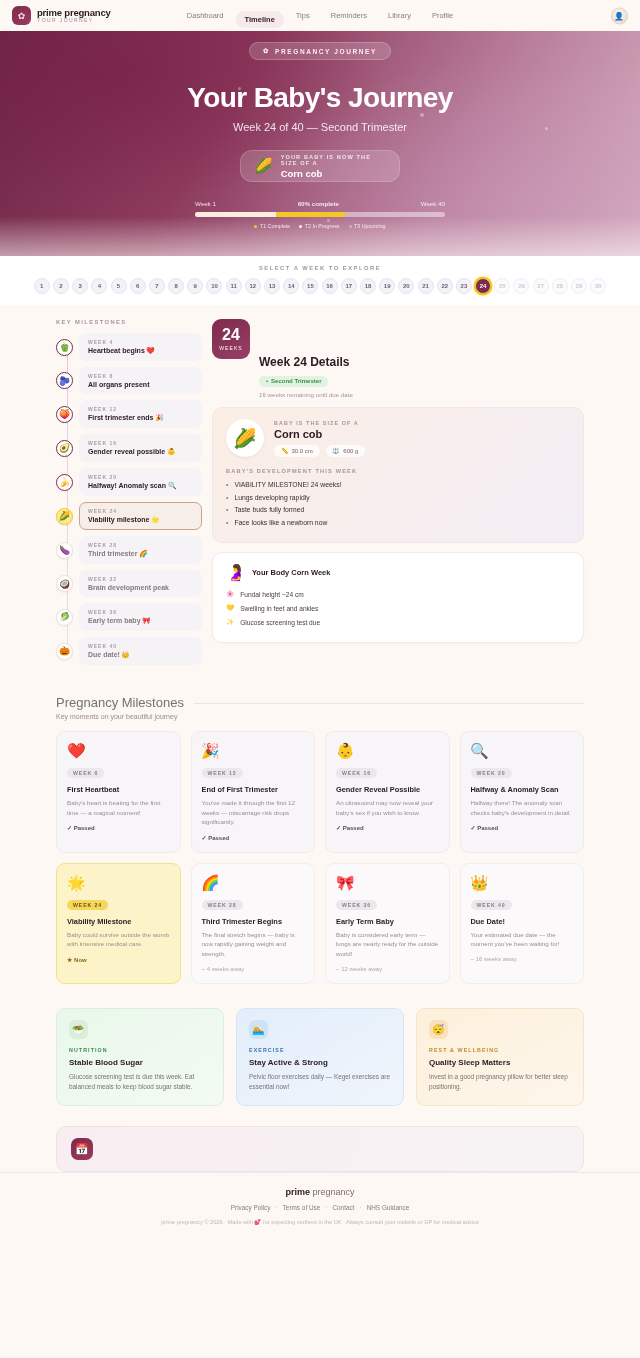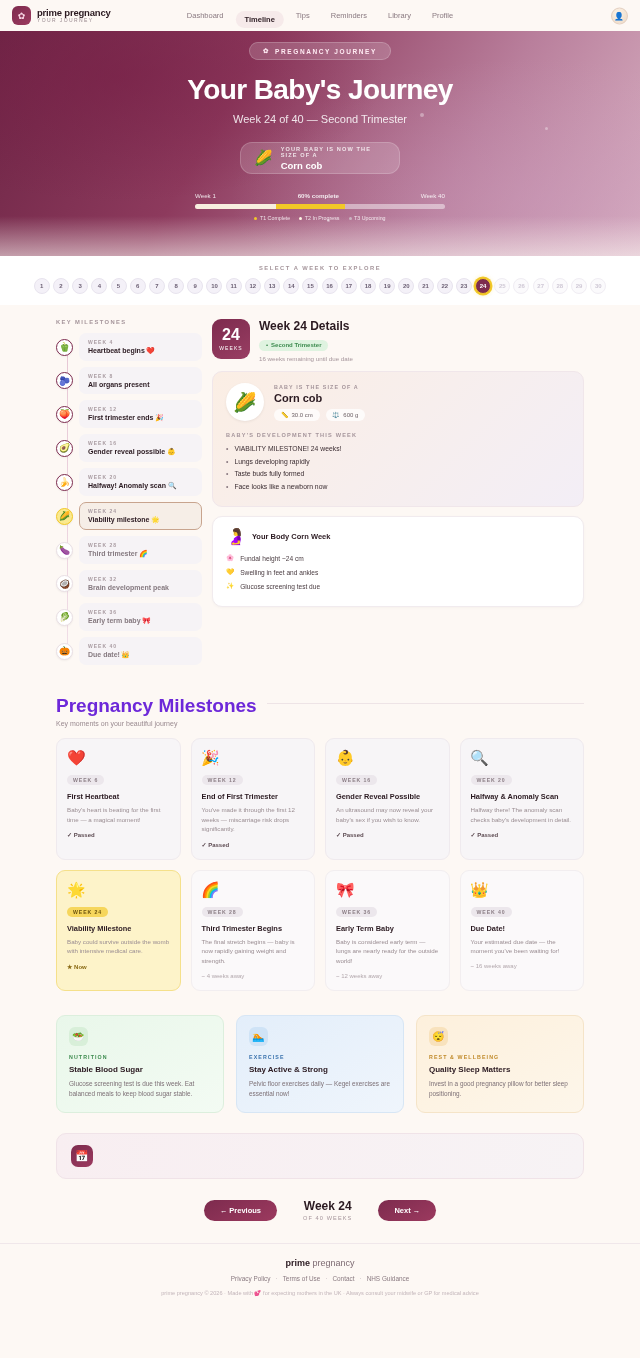--- a/index.html
+++ b/index.html
@@ -68,21 +68,21 @@
   .dot-deco { position: absolute; border-radius: 50%; background: rgba(255,255,255,0.35); }
   .hero-badge {
     display: inline-flex; align-items: center; gap: 5px;
     background: rgba(255,255,255,0.17);
     border: 1px solid rgba(255,255,255,0.2);
     border-radius: 20px; padding: 4px 13px;
     font-size: 6.5px; letter-spacing: 1.6px; color: #ffeaf2; font-weight: bold;
     position: relative; z-index: 2;
   }
   .hero-title {
-    margin-top: 14px; font-size: 28px; font-weight: bold; color: #fff;
+    margin-top: 22px; font-size: 28px; font-weight: bold; color: #fff;
     letter-spacing: -0.6px; position: relative; z-index: 2;
   }
   .hero-sub {
     margin-top: 7px; font-size: 11px; color: rgba(255,255,255,0.86);
     position: relative; z-index: 2;
   }
   .size-card {
     margin-top: 17px;
     width: 160px; height: 32px;
     background: rgba(255,255,255,0.16);
@@ -161,21 +161,21 @@
   
   .wd-head { display: flex; align-items: flex-start; gap: 9px; margin-bottom: 9px; }
   .wd-num {
     width: 38px; height: 40px; border-radius: 9px; flex: none;
     background: linear-gradient(150deg, #7d2b4e, #993e63);
     color: #fff; display: flex; flex-direction: column;
     align-items: center; justify-content: center;
   }
   .wd-num b { font-size: 16px; line-height: 1; }
   .wd-num span { font-size: 5px; letter-spacing: 1.1px; margin-top: 2px; }
-  .wd-title { font-size: 12px; font-weight: bold; color: #2b1a21; }
+  .wd-title { font-size: 12px; font-weight: bold; color: #2b1a21; margin-top: 36px; }
   .tri-badge {
     display: inline-flex; align-items: center; gap: 3px; margin-top: 4px;
     background: #dff3e0; color: #3d8b4f; border-radius: 20px;
     padding: 2.5px 7px; font-size: 6px; font-weight: bold;
   }
   .wd-remain { font-size: 6.2px; color: #a5959b; margin-top: 4px; }
 
   .panel {
     background: linear-gradient(135deg, #fbeee4, #f3eef6);
     border: 1px solid #f0e6ea; border-radius: 10px; padding: 11px 13px;
@@ -202,21 +202,21 @@
     padding: 10px 13px; margin-top: 9px;
     box-shadow: 0 1px 3px rgba(0,0,0,0.03);
   }
   .body-head { display: flex; align-items: center; gap: 6px; margin-bottom: 8px; }
   .body-head .ttl { font-size: 7.5px; font-weight: bold; color: #2b1a21; }
   .body-li { font-size: 6.6px; color: #4a3c41; display: flex; gap: 6px; align-items: center; margin-bottom: 6px; }
 
   
   .sec { margin-top: 24px; }
   .sec-head { display: flex; align-items: flex-start; gap: 10px; }
-  .sec-h1 { font-size: 19px; font-weight: bold; color: #6d28d9; }
+  .sec-h1 { font-size: 13px; font-weight: normal; color: #737373; }
   .sec-h2 { font-size: 7px; color: #9a8a90; margin-top: 3px; }
   .sec-rule { flex: 1; height: 1px; background: #eee4e6; margin-top: 8px; }
 
   .grid4 { display: grid; grid-template-columns: repeat(4,1fr); gap: 10px; margin-top: 11px; }
   .mcard {
     background: #f7f5f7; border: 1px solid #efeaee; border-radius: 9px;
     padding: 10px 10px 11px; min-height: 96px;
   }
   .mcard.now { background: #fdf3c9; border-color: #f5e08a; }
   .mcard.future { background: #fbf9fa; border-color: #f2eef0; }
@@ -576,28 +576,20 @@
           <div class="t-title">Quality Sleep Matters</div>
           <div class="t-body">Invest in a good pregnancy pillow for better sleep positioning.</div>
         </div>
       </div>
   </div>
 
   <div class="reminder">
     <div class="rem-icon">📅</div>
   </div>
 
-  <div class="pager">
-    <button class="pg-btn">← Previous</button>
-    <div class="pg-mid">
-      <div class="pg-week">Week 24</div>
-      <div class="pg-of">OF 40 WEEKS</div>
-    </div>
-    <button class="pg-btn">Next →</button>
-  </div>
 </div>
 
 <div class="footer">
   <div class="f-brand">
     <b>prime</b><span> pregnancy</span>
   </div>
   <div class="f-links" id="fLinks">
       <a href="#">Privacy Policy</a>
       <span class="sep">·</span>
       <a href="#">Terms of Use</a>

